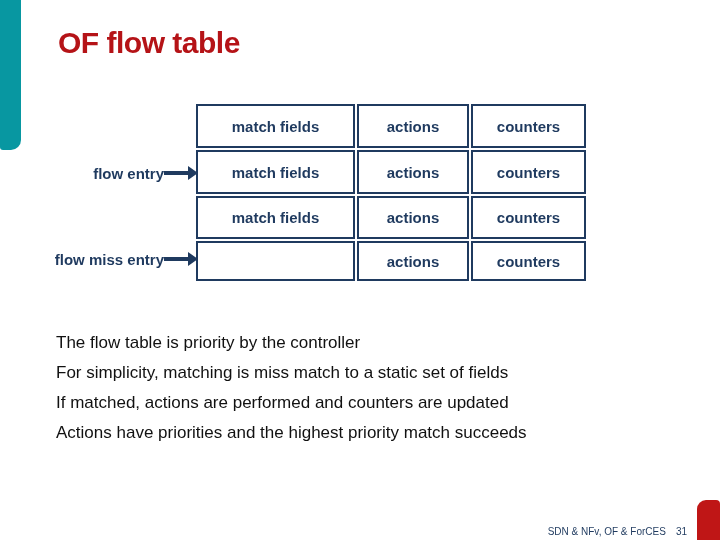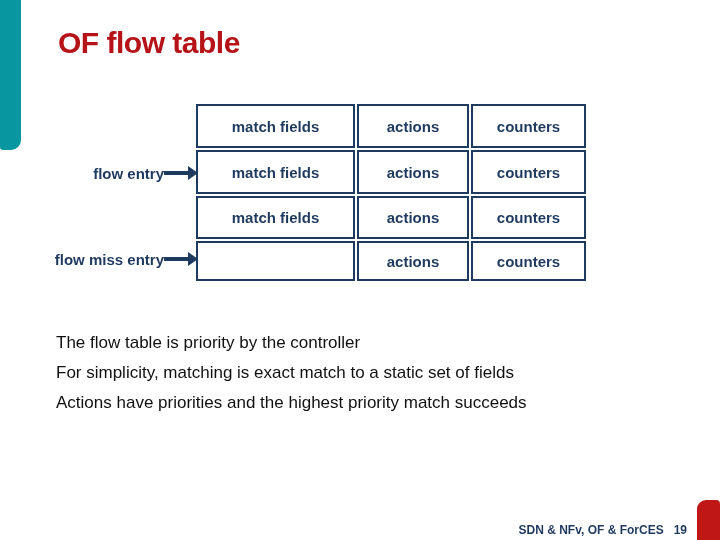--- a/index.html
+++ b/index.html
@@ -76,21 +76,21 @@
     color:#111111;
   }
   .bullet-line {
     height:30px; line-height:30px;
     white-space:pre;
   }
   
   .footer {
     position:absolute; right:33px; bottom:3px;
     display:flex; align-items:flex-end; gap:10px;
-    font-size:12px; font-weight:bold;
+    font-size:10px; font-weight:normal;
     color:#1f3a5f;
   }
   .red-tab {
     position:absolute; right:0; bottom:0;
     width:23px; height:40px;
     background:#bf1616;
     border-radius:9px 4px 0 0;
   }
 </style>
 </head>
@@ -122,24 +122,25 @@
     <span class="arrow"></span>
   </div>
 
   <div class="row-label flow-miss-entry">
     <span>flow miss entry</span>
     <span class="arrow"></span>
   </div>
 
   <div class="bullets">
     <div class="bullet-line">The flow table is priority by the controller</div>
-    <div class="bullet-line">For simplicity, matching is exact match to a static set of fields</div>
+    <div class="bullet-line">For simplicity, matching is miss match to a static set of fields</div>
+    <div class="bullet-line">If matched, actions are performed and counters are updated</div>
     <div class="bullet-line">Actions have priorities and the highest priority match succeeds</div>
   </div>
 
   <div class="footer">
     <span>SDN &amp; NFv, OF &amp; ForCES</span>
-    <span>19</span>
+    <span>31</span>
   </div>
 
   <div class="red-tab"></div>
 
 </div>
 
 </body></html>

